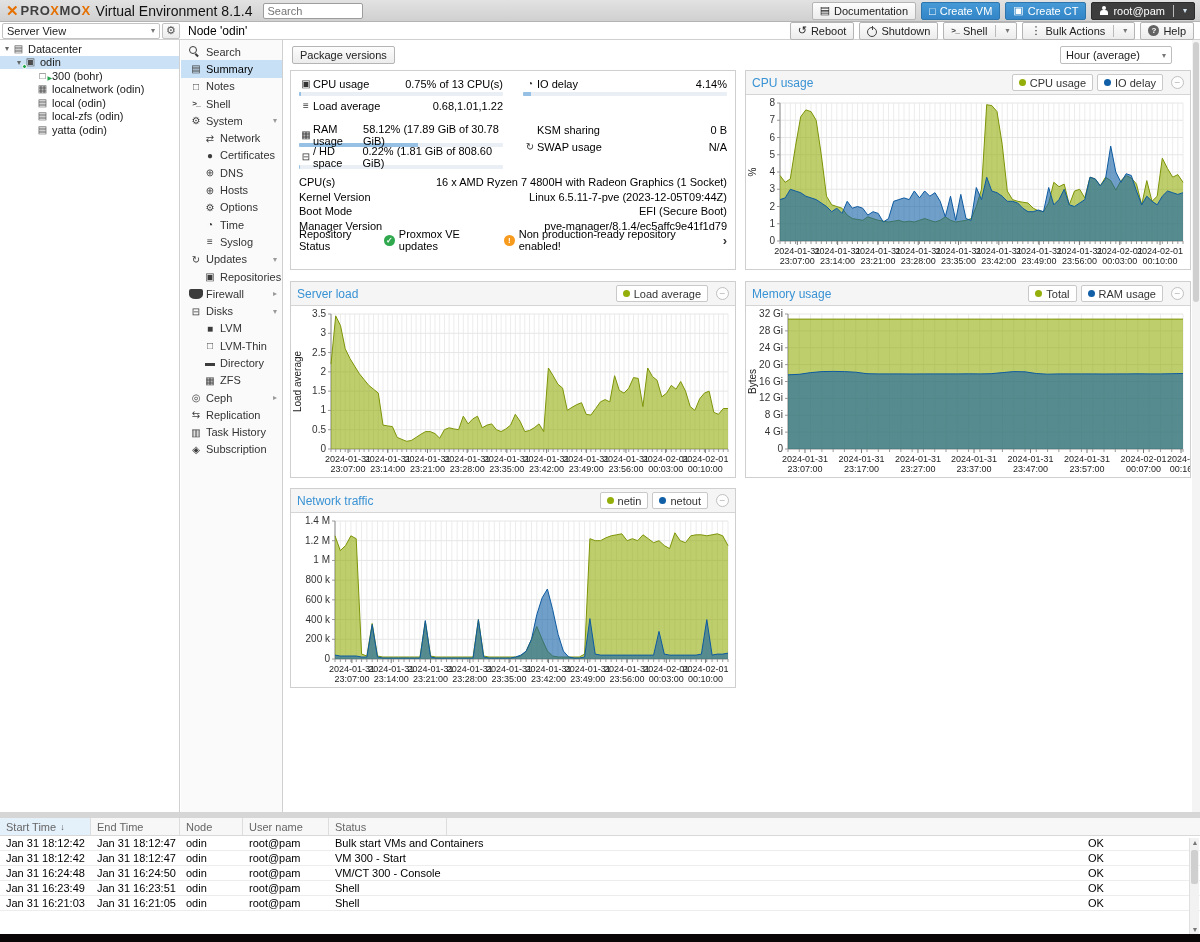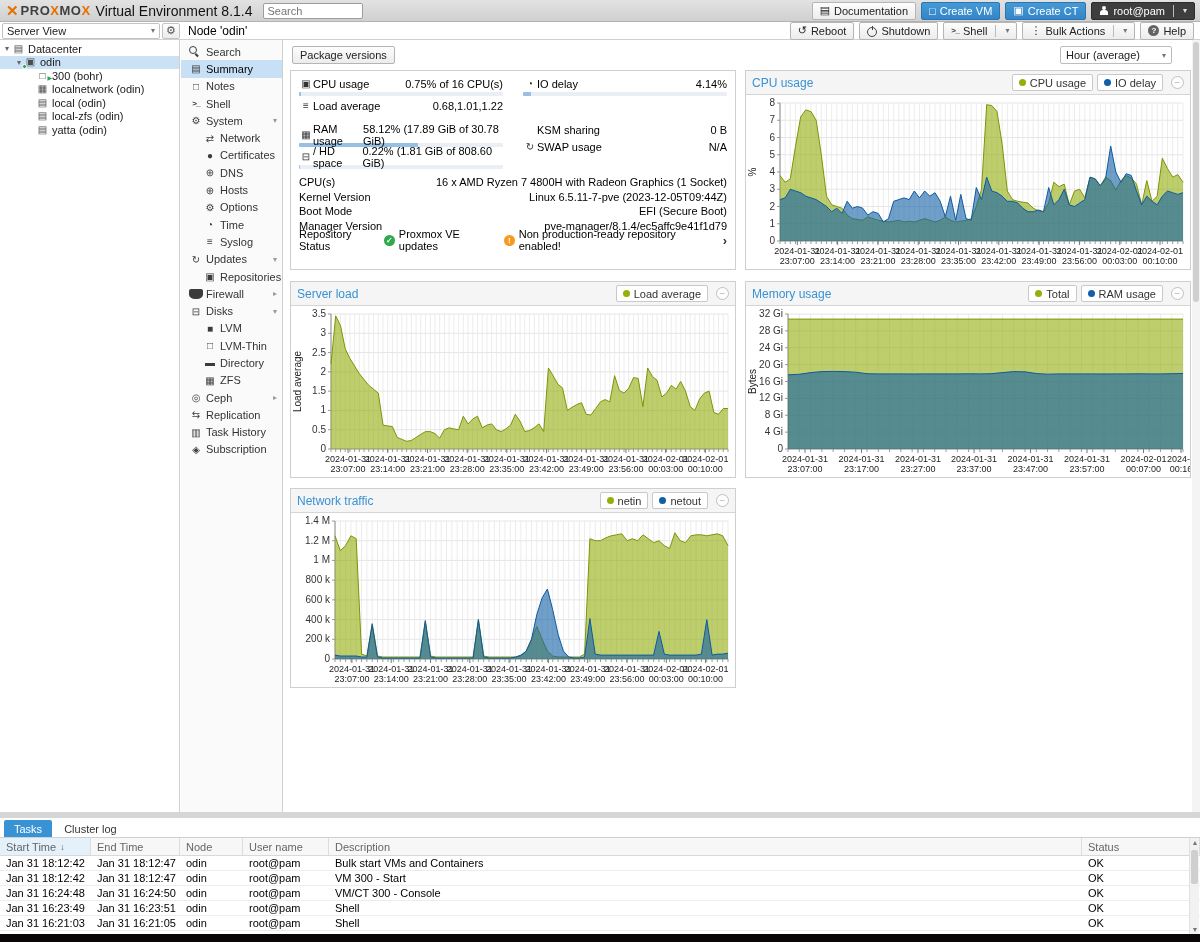--- a/index.html
+++ b/index.html
@@ -338,21 +338,21 @@
       </div>
 
     <div class="panel" style="left:6px; top:30px; width:446px; height:200px;">
       <div class="panel-body" style="height:174px;">
         <div class="gauges">
           <div class="gcol" id="gauges-left">
               <div class="gauge-row">
                 <div class="gauge-line">
                   <span class="glyph g-ico">▣</span>
                   <span class="glabel">CPU usage</span>
-                  <span class="gvalue">0.75% of 16 CPU(s)</span>
+                  <span class="gvalue">0.75% of 13 CPU(s)</span>
                 </div>
                 <div class="bar">
                   <div class="fill" style="width: 0.75%;"></div>
                 </div>
               </div>
               <div class="gauge-row">
                 <div class="gauge-line">
                   <span class="glyph g-ico">≡</span>
                   <span class="glabel">Load average</span>
                   <span class="gvalue">0.68,1.01,1.22</span>
@@ -1270,40 +1270,33 @@
     </div>
 
     <div class="content-scrollbar">
         <div class="thumb"></div>
       </div>
   </div>
 
   <div class="splitter"></div>
 
   <div class="tasks">
-    <div class="task-tabs" id="task-tabs">
-        <div class="ttab active">Tasks</div>
-        <div class="ttab">Cluster log</div>
-      </div>
     <div class="tbl-head" id="tbl-head">
         <div class="th sorted" style="flex: 0 0 91px;">
           <span>Start Time</span>
           <span class="sort-arrow">↓</span>
         </div>
         <div class="th" style="flex: 0 0 89px;">
           <span>End Time</span>
         </div>
         <div class="th" style="flex: 0 0 63px;">
           <span>Node</span>
         </div>
         <div class="th" style="flex: 0 0 86px;">
           <span>User name</span>
-        </div>
-        <div class="th" style="flex: 1 1 auto;">
-          <span>Description</span>
         </div>
         <div class="th" style="flex: 0 0 118px;">
           <span>Status</span>
         </div>
       </div>
     <div id="tbl-body">
         <div class="tbl-row">
           <div class="td" style="flex: 0 0 91px;">Jan 31 18:12:42</div>
           <div class="td" style="flex: 0 0 89px;">Jan 31 18:12:47</div>
           <div class="td" style="flex: 0 0 63px;">odin</div>

